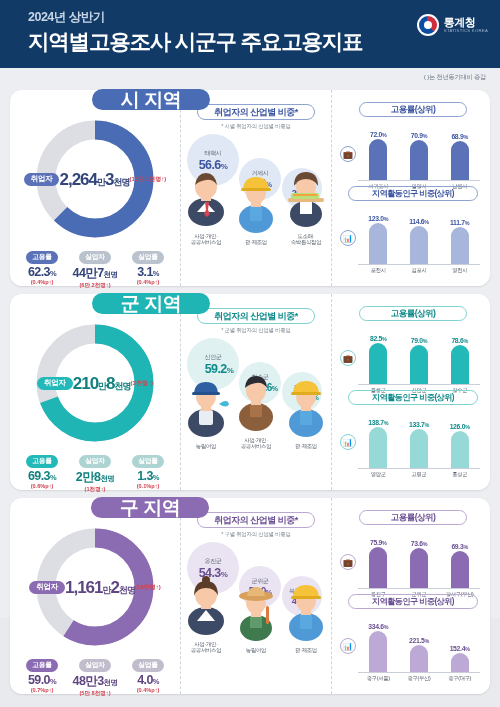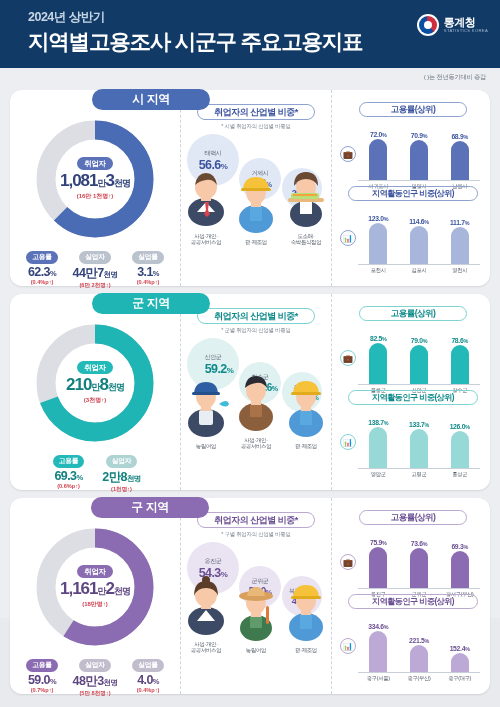--- a/index.html
+++ b/index.html
@@ -79,21 +79,21 @@
     border-radius: 12px;
     box-shadow: 0 1px 2px rgba(0,0,0,0.10);
     display: flex;
   }
   .sec-title {
     position: absolute;
     left: 50%; transform: translateX(-50%);
     top: -1px;
     width: 118px; height: 21px;
     border-radius: 11px;
-    color: #fff; font-size: 12px; font-weight: bold;
+    color: #fff; font-size: 19px; font-weight: bold;
     letter-spacing: -0.5px;
     display: flex; align-items: center; justify-content: center;
     z-index: 5;
   }
   .s1 .sec-title { background: #4a6cb5; left: 82px; transform: none; }
   .s2 .sec-title { background: #1fb5b5; left: 82px; transform: none; }
   .s3 .sec-title { background: #8b6bb1; left: 81px; transform: none; }
 
   
   .col-left {
@@ -106,21 +106,21 @@
     width: 118px; height: 118px;
     margin: 6px auto 0 auto;
   }
   .donut {
     width: 118px; height: 118px; border-radius: 50%;
   }
   .donut-hole {
     position: absolute; left: 23px; top: 23px;
     width: 72px; height: 72px; border-radius: 50%;
     background: #fff;
-    display: flex; flex-direction: column;
+    display: flex; 
     align-items: center; justify-content: center;
   }
   .pill {
     color: #fff; font-size: 7.5px; font-weight: bold;
     padding: 1.5px 7px; border-radius: 7px;
     letter-spacing: -0.3px;
     white-space: nowrap;
   }
   .s1 .pill-main { background: #5b72b8; }
   .s2 .pill-main { background: #23b9b9; }
@@ -304,21 +304,21 @@
     <div class="col-left">
       <div class="sec-title">시 지역</div>
       <div class="donut-wrap">
         <svg class="donut" viewBox="0 0 118 118">
     <circle cx="59" cy="59" r="49" fill="none" stroke="#dcdee3" stroke-width="19"></circle>
     <circle cx="59" cy="59" r="49" fill="none" stroke="#4a6cb5" stroke-width="19" stroke-dasharray="191.8067978722712 116.0692821795285" transform="rotate(-90 59 59)"></circle>
   </svg>
         <div class="donut-hole">
           <span class="pill pill-main">취업자</span>
           <div class="big-num">
-            <span>1,081</span><span class="u">만</span><span class="n2">3</span><span class="u">천명</span>
+            <span>2,264</span><span class="u">만</span><span class="n2">3</span><span class="u">천명</span>
           </div>
           <div class="delta">(16만 1천명↑)</div>
         </div>
       </div>
       <div class="stats-row">
     <div class="stat c1">
       <span class="cap">고용률</span>
       <div class="stat-val">
         <span>62.3</span><span class="su">%</span>
       </div>
@@ -472,20 +472,27 @@
       </div>
       <div class="stat-delta">(0.6%p↑)</div>
     </div>
     <div class="stat c2">
       <span class="cap">실업자</span>
       <div class="stat-val">
         <span>2만8</span><span class="su">천명</span>
       </div>
       <div class="stat-delta">(1천명↑)</div>
     </div>
+    <div class="stat c3">
+      <span class="cap">실업률</span>
+      <div class="stat-val">
+        <span>1.3</span><span class="su">%</span>
+      </div>
+      <div class="stat-delta">(0.1%p↑)</div>
+    </div>
           </div>
     </div>
     <div class="col-mid">
       <div class="mid-title">취업자의 산업별 비중*</div>
       <div class="mid-sub">* 군별 취업자의 산업별 비중임</div>
       <div class="bubbles">
     <div class="bub b1">
       <span class="bn">신안군</span>
       <span class="bv"><span>59.2</span><span class="p">%</span></span>
     </div>

